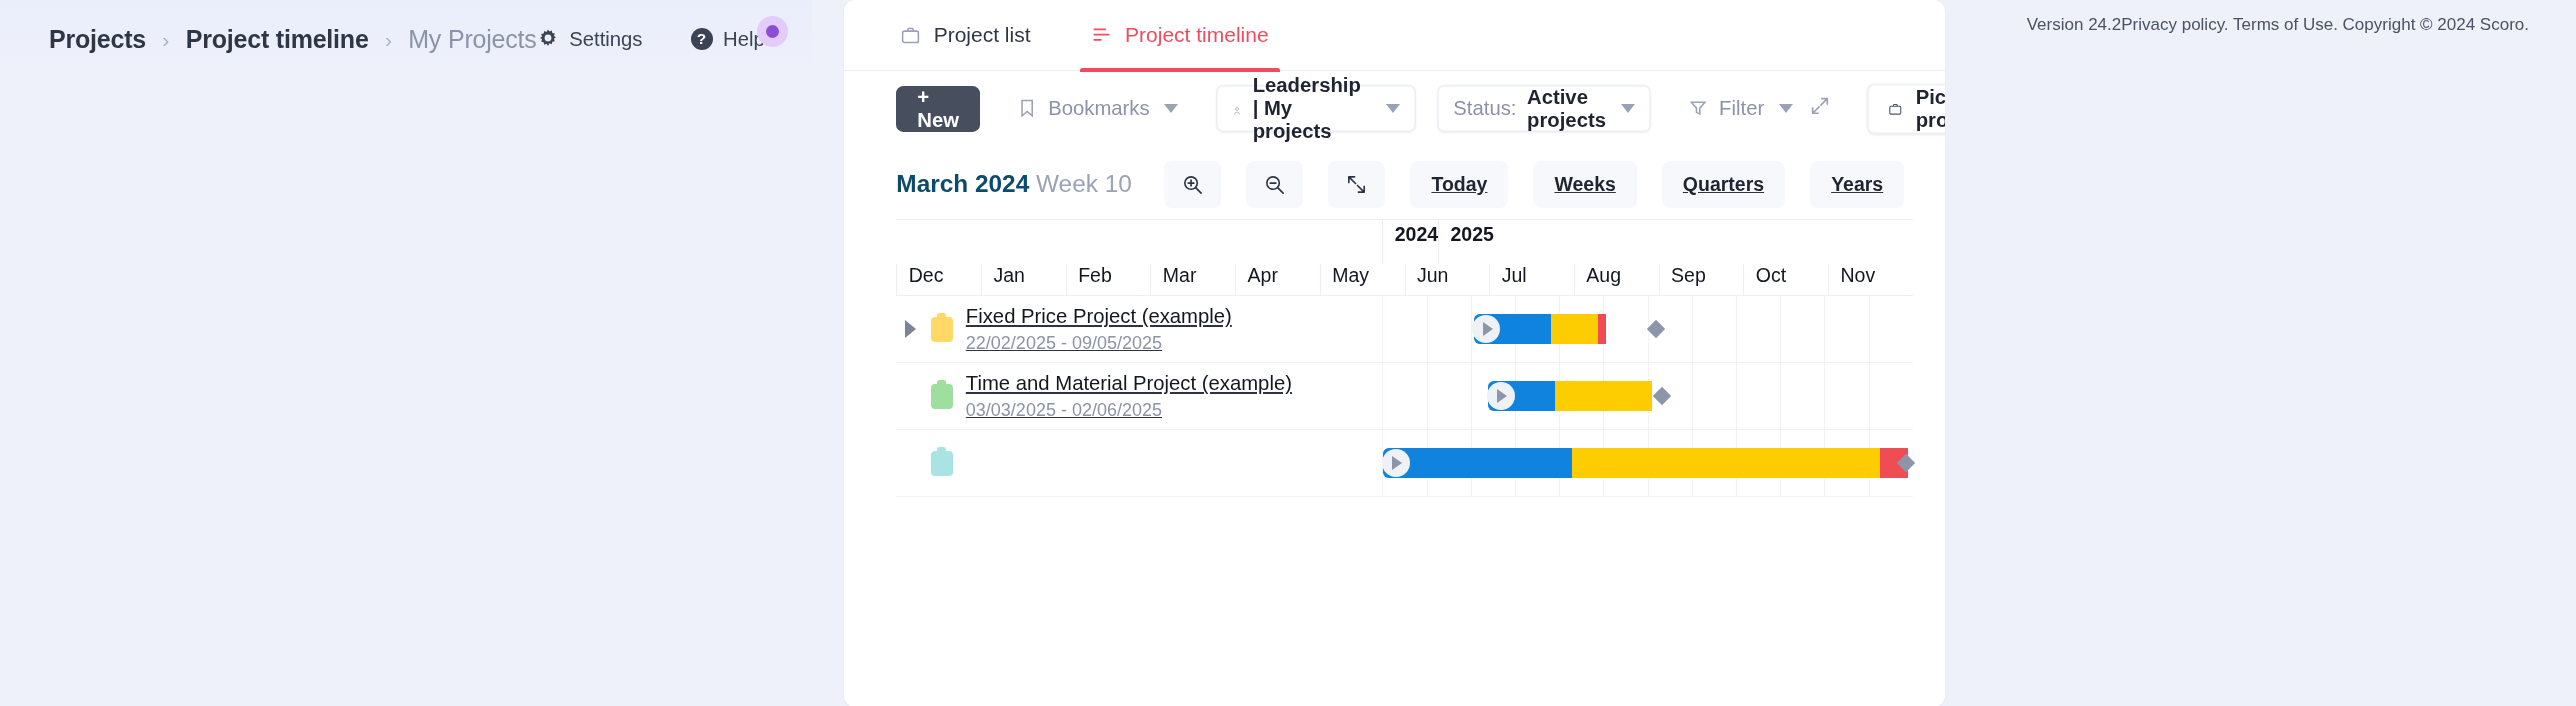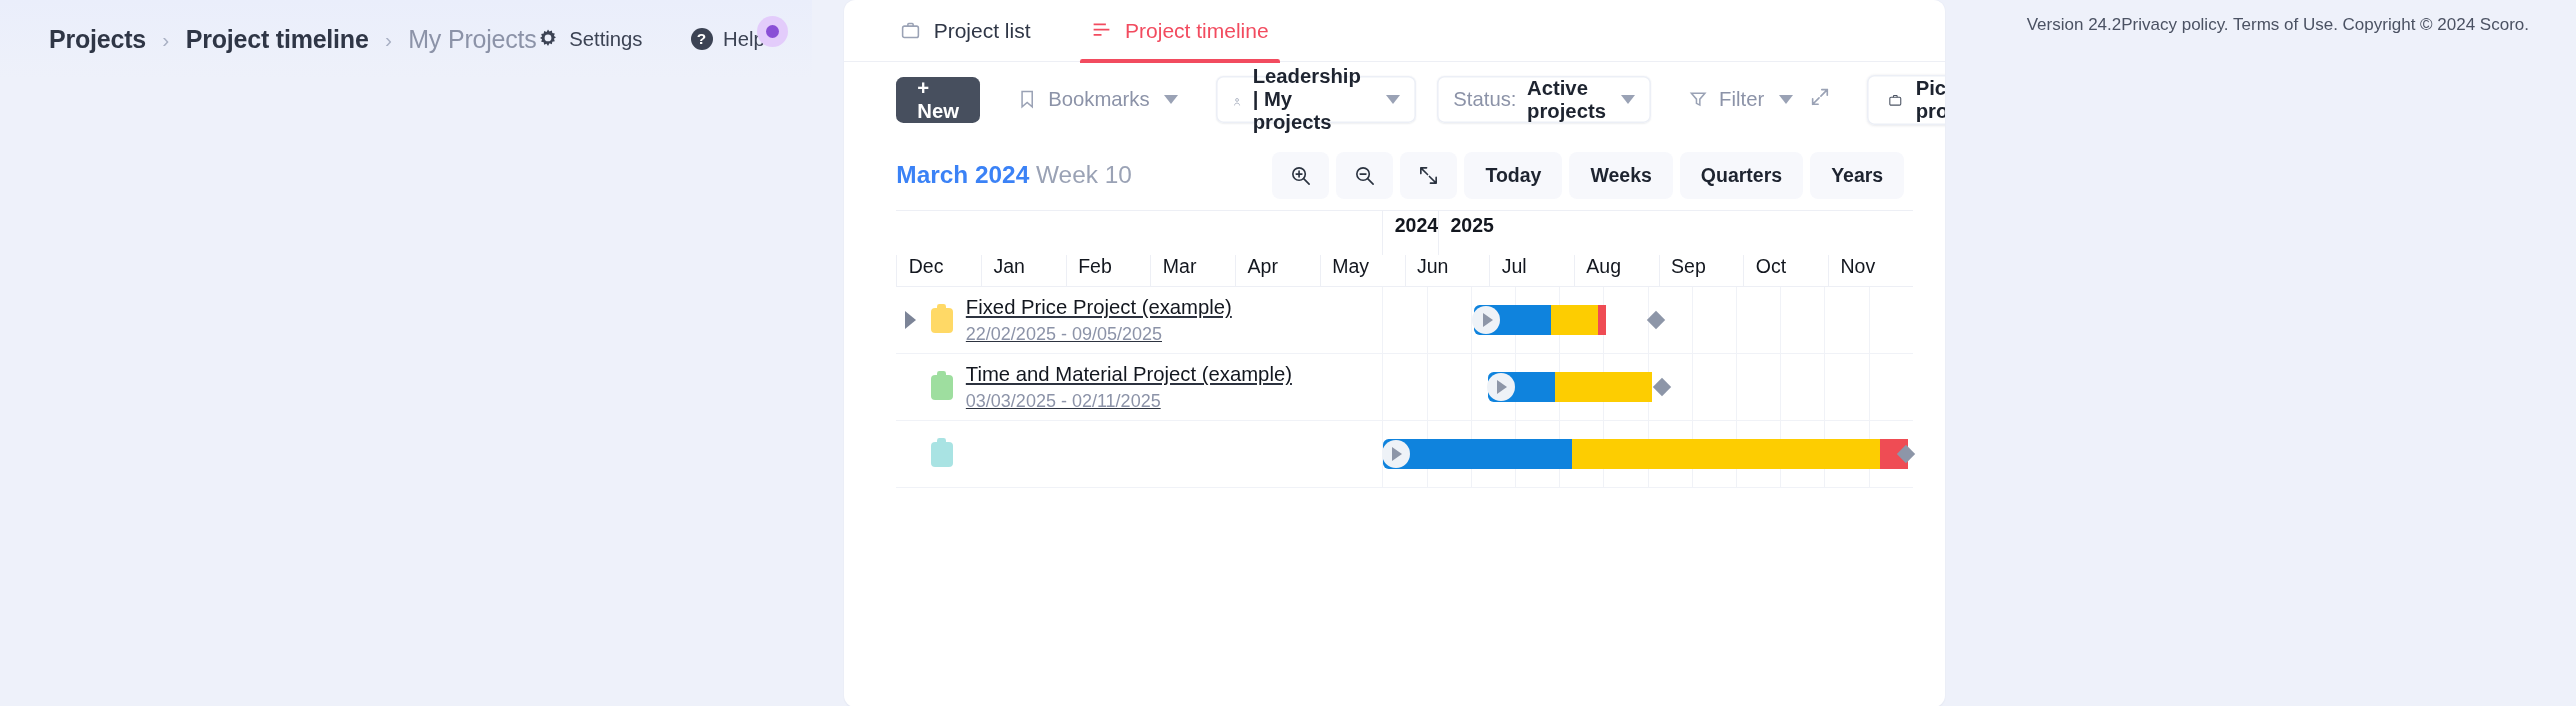--- a/index.html
+++ b/index.html
@@ -41,21 +41,21 @@
     background: #fff;
     border-radius: 11.4px;
     flex: 1 1 auto;
     display: flex;
     flex-direction: column;
     overflow: hidden;
     box-shadow: 0 0.8px 1.6px rgba(30,40,70,.06);
   }
 
   
-  .tabs { height: 62px; display:flex; align-items: stretch; padding: 0 52px; border-bottom: 1.6px solid #edeff5; flex:0 0 auto;}
+  .tabs { height: 71px; display:flex; align-items: stretch; padding: 0 52px; border-bottom: 1.6px solid #edeff5; flex:0 0 auto;}
   .tab { display:flex; align-items:center; gap: 13px; font-size: 21px; color:#2f3646;
          padding: 0 3.3px; margin-right: 54px; position: relative; }
   .tab .ticon { width: 21px; height: 21px; display:block; color:#9aa2b5; }
   .tab.active { color:#f24b5f; }
   .tab.active .ticon { color:#f24b5f; }
   .tab.active:after { content:''; position:absolute; left:-8.1px; right:-8.1px; bottom:-1.6px; height: 4.1px; background:#f24b5f; border-radius:2.4px 2.4px 0 0; }
 
   
   .toolbar { height: 75px; display:flex; align-items:center; padding: 0 41px 0 52px; flex: 0 0 auto; }
   .btn-new { background:#474f5e; color:#fff; font-size:20.3px; font-weight:bold; border-radius:7.3px;
@@ -68,22 +68,22 @@
            border-top:9px solid #9aa2b5; margin-left: 4.1px; display:block; }
   .tb-ico { width: 20.3px; height: 20.3px; display:block; color:#9aa2b5; }
   .toolbar-right { margin-left:auto; display:flex; align-items:center; gap: 36px; }
   .pick-btn { display:flex; align-items:center; gap:13px; font-size:20.3px; font-weight:bold; color:#1e2430;
               background:#fff; border-radius:7.3px; height:50px; padding:0 21px;
               box-shadow: 0 0 0 1.6px #eceff6 inset, 0 0.8px 2.4px rgba(40,50,80,.1); }
 
   
   .gantt-head { display:flex; align-items:center; padding: 14.6px 41px 11.4px 52px; flex:0 0 auto; }
   .gh-title { font-size: 24.4px; color:#9aa2b5; }
-  .gh-title b { color:#3b82f6; font-weight: bold; }
-  .gh-tools { margin-left:auto; display:flex; align-items:center; gap: 7px; }
+  .gh-title b { color:#0c4a6e; font-weight: bold; }
+  .gh-tools { margin-left:auto; display:flex; align-items:center; gap: 25px; text-decoration: underline; }
   .gh-btn { background:#f7f8fc; border-radius:8.1px; height:47px; min-width:57px; padding: 0 21px;
             display:flex; align-items:center; justify-content:center; font-size:19.5px; font-weight:bold; color:#1e2430; }
   .gh-btn.icon { padding: 0; width: 57px; }
   .gh-btn svg { width: 23px; height: 23px; display:block; color:#2b3340; }
 
   
   .grid-wrap { flex: 1 1 auto; position: relative; padding: 0 32.5px 0 0; }
   .grid { position: relative; margin-left: 52px; border-top: 1.6px solid #edeff5; height: 100%; }
 
   .ghead-row { display:flex; height: 44px; }
@@ -338,21 +338,21 @@
                 </div>
                 <div class="diamond" style="left: 51.6%;"></div>
               </div>
             </div>
             <div class="row">
               <div class="pcell">
                 <div class="twisty"></div>
                 <div class="swatch" style="background: rgb(158, 222, 159);"></div>
                 <div class="ptext">
                   <div class="pname">Time and Material Project (example)</div>
-                  <div class="pdates">03/03/2025 - 02/11/2025</div>
+                  <div class="pdates">03/03/2025 - 02/06/2025</div>
                 </div>
               </div>
               <div class="rcell">
                 <div class="vlines">
                   <div></div>
                   <div></div>
                   <div></div>
                   <div></div>
                   <div></div>
                   <div></div>

